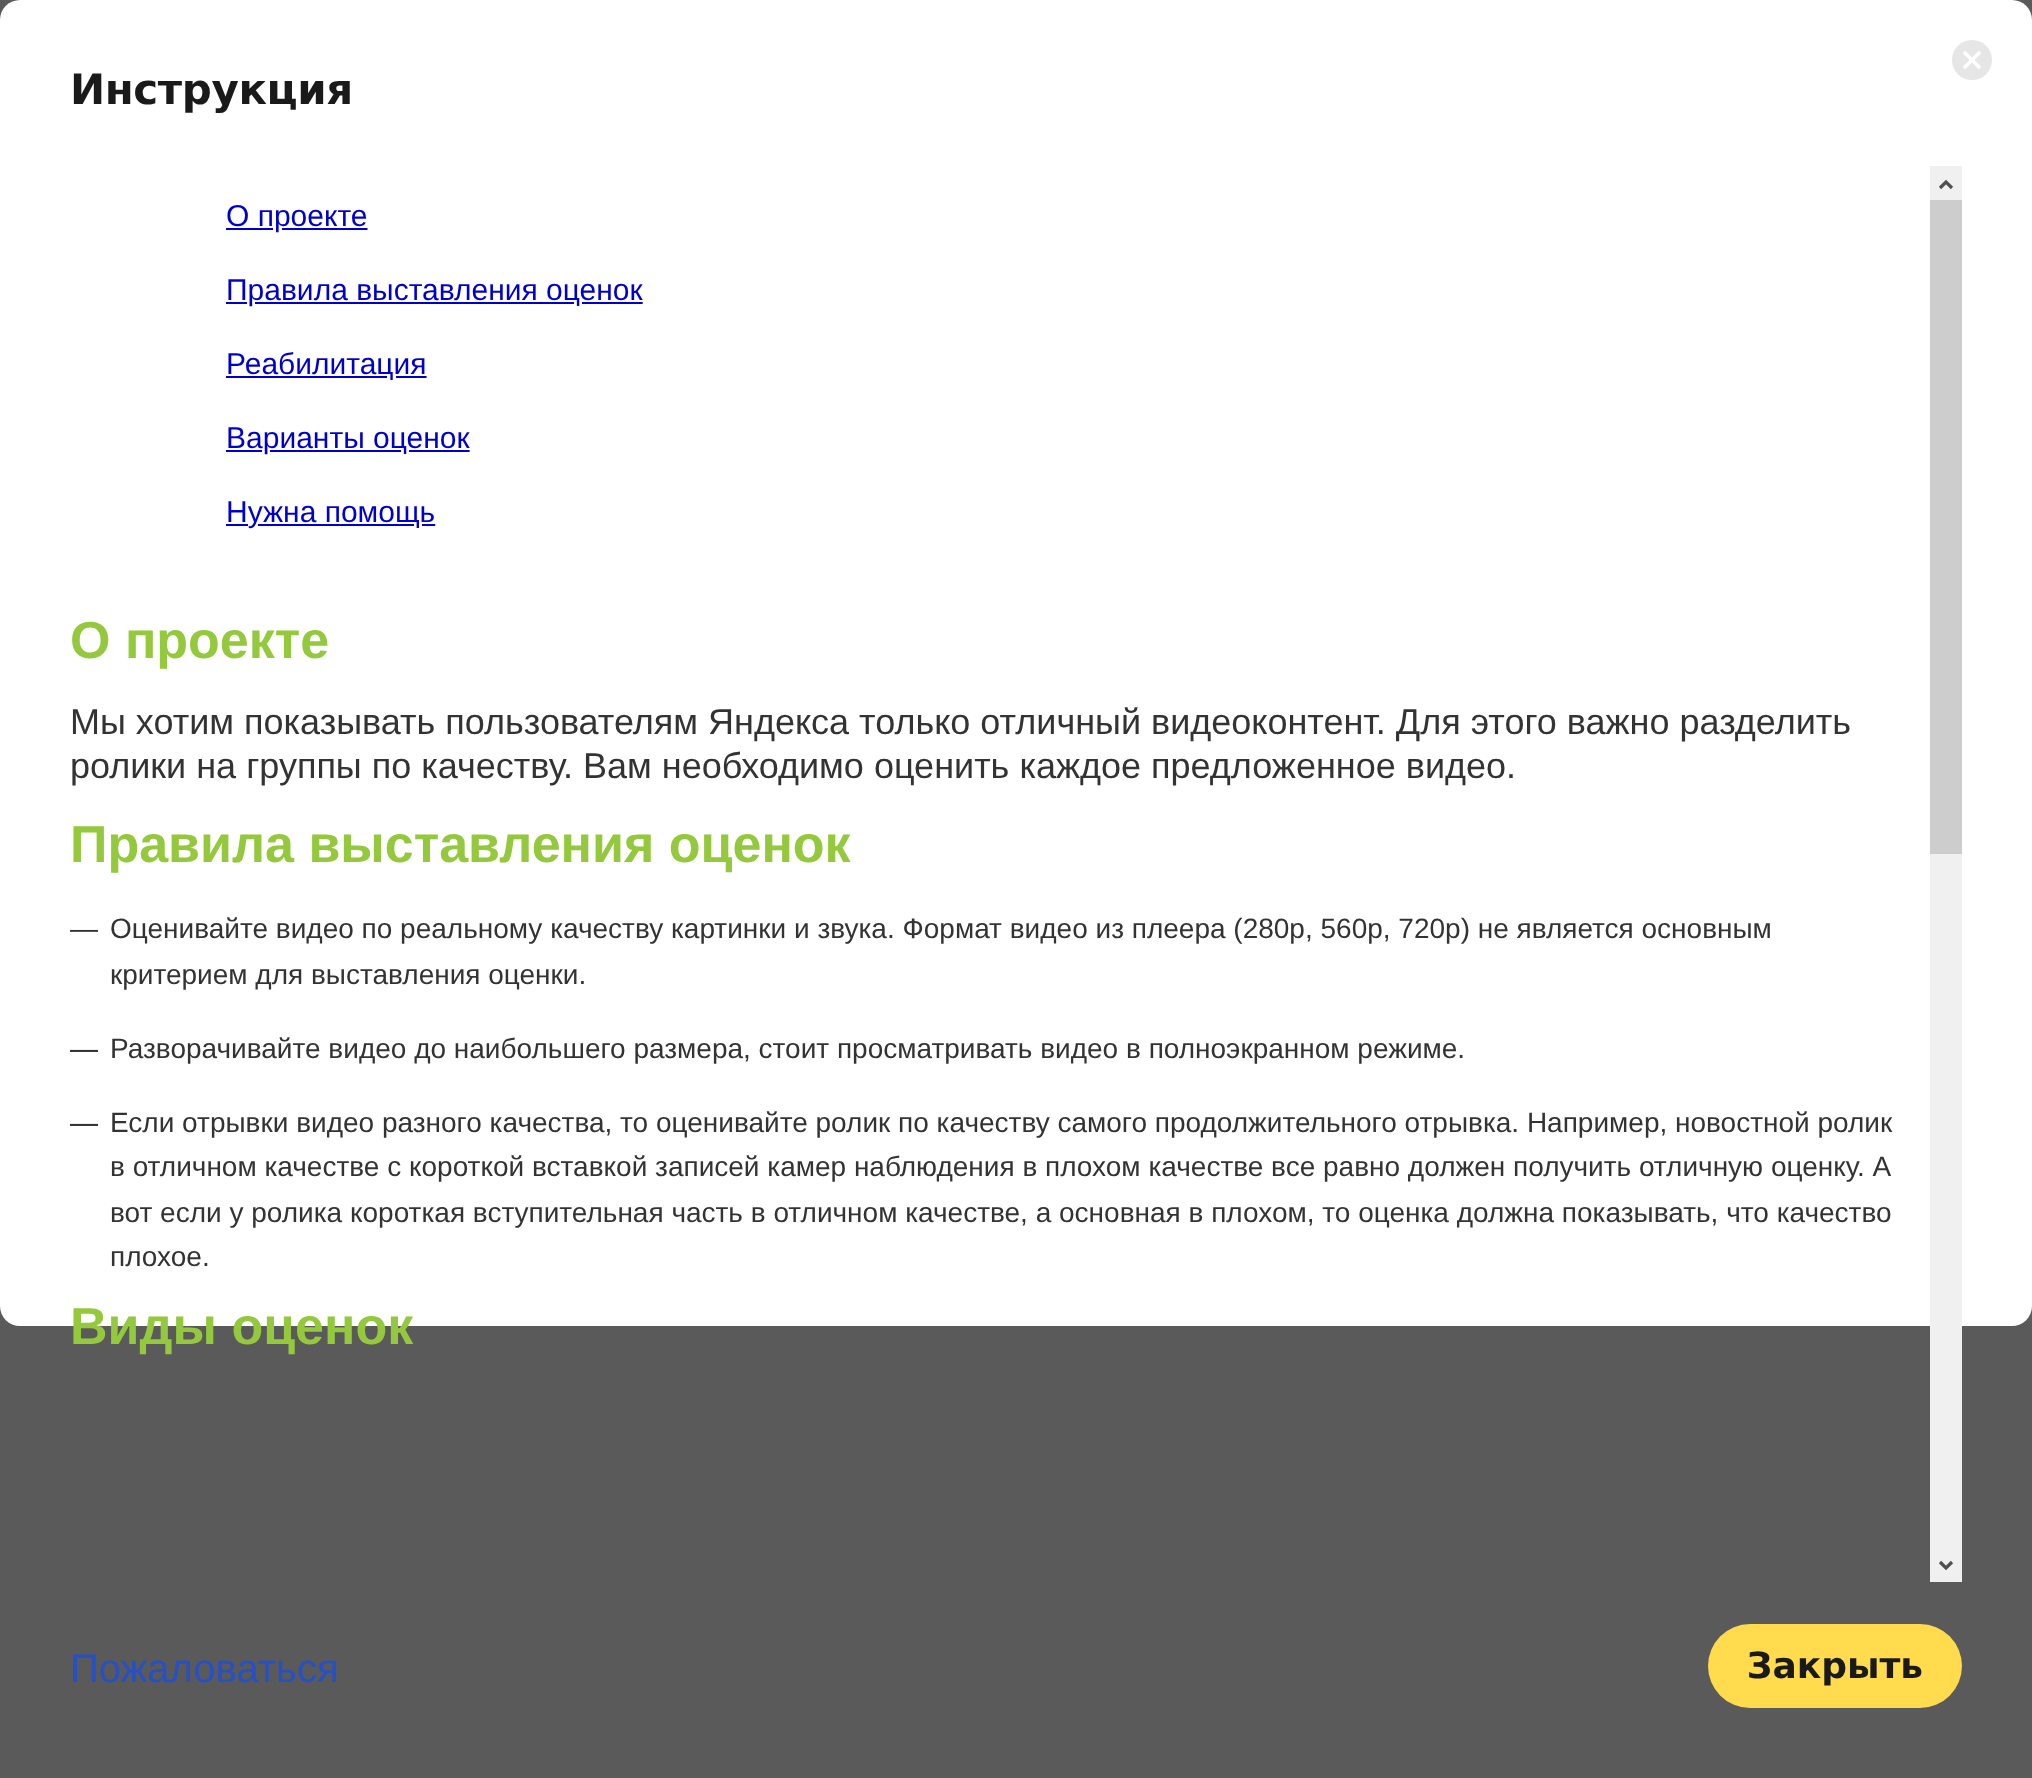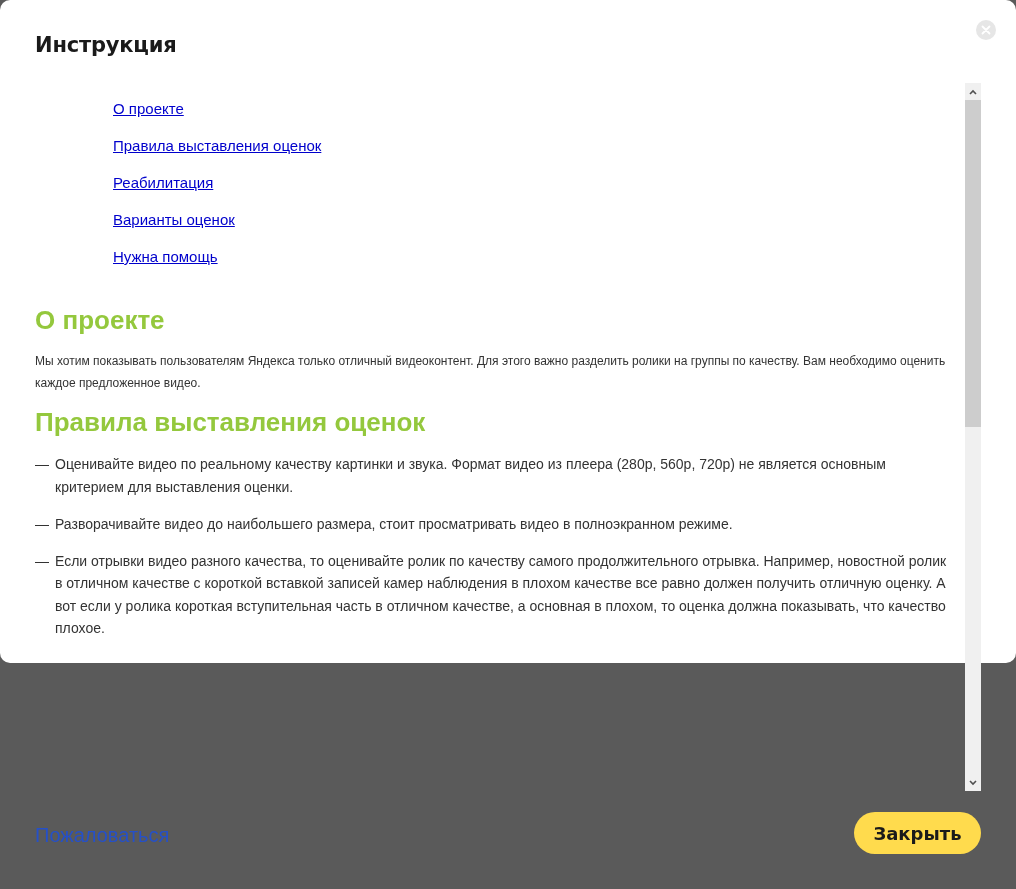--- a/index.html
+++ b/index.html
@@ -41,21 +41,21 @@
   .toc li:first-child { padding-top: 16px; }
   .toc a {
     color: #0000cc; font-size: 15px; text-decoration: underline;
     cursor: pointer;
   }
   .h2 {
     color: #94c83d; font-weight: bold; font-size: 26px;
     margin: 0; line-height: 30px;
   }
   .p {
-    color: #333333; font-size: 12px; line-height: 22px; margin: 0;
+    color: #333333; font-size: 18px; line-height: 22px; margin: 0;
     padding-right: 14px;
   }
   .rules { list-style: none; margin: 0; padding: 0; }
   .rules li {
     position: relative; padding-left: 20px;
     color: #333333; font-size: 14px; line-height: 22.5px;
     margin-bottom: 14.5px; padding-right: 14px;
   }
   .rules li .dash { position: absolute; left: 0; top: 0; }
   .scrollbar {
@@ -112,20 +112,21 @@
 
     <h2 class="h2" style="margin-top:13px;">Правила выставления оценок</h2>
     <ul class="rules" style="margin-top:16px;">
       <li><span class="dash">—</span><span>Оценивайте видео по реальному качеству картинки и звука. Формат видео из плеера (280p, 560p, 720p) не является основным критерием для выставления оценки.</span></li>
       <li><span class="dash">—</span></li>
       <li><span class="dash">—</span><span>Разворачивайте видео до наибольшего размера, стоит просматривать видео в полноэкранном режиме.</span></li>
       <li><span class="dash">—</span></li>
       <li style="margin-bottom:8px;"><span class="dash">—</span><span>Если отрывки видео разного качества, то оценивайте ролик по качеству самого продолжительного отрывка. Например, новостной ролик в отличном качестве с короткой вставкой записей камер наблюдения в плохом качестве все равно должен получить отличную оценку. А вот если у ролика короткая вступительная часть в отличном качестве, а основная в плохом, то оценка должна показывать, что качество плохое.</span></li>
     </ul>
 
+    <h2 class="h2">Виды оценок</h2>
   </div>
 
   <div class="scrollbar">
     <div class="scroll-up">
       <svg width="8" height="6" viewBox="0 0 8 6">
           <path d="M1 5 L4 2 L7 5" stroke="#505050" stroke-width="1.6" fill="none"></path>
         </svg>
     </div>
     <div class="scroll-thumb"></div>
     <div class="scroll-down">

